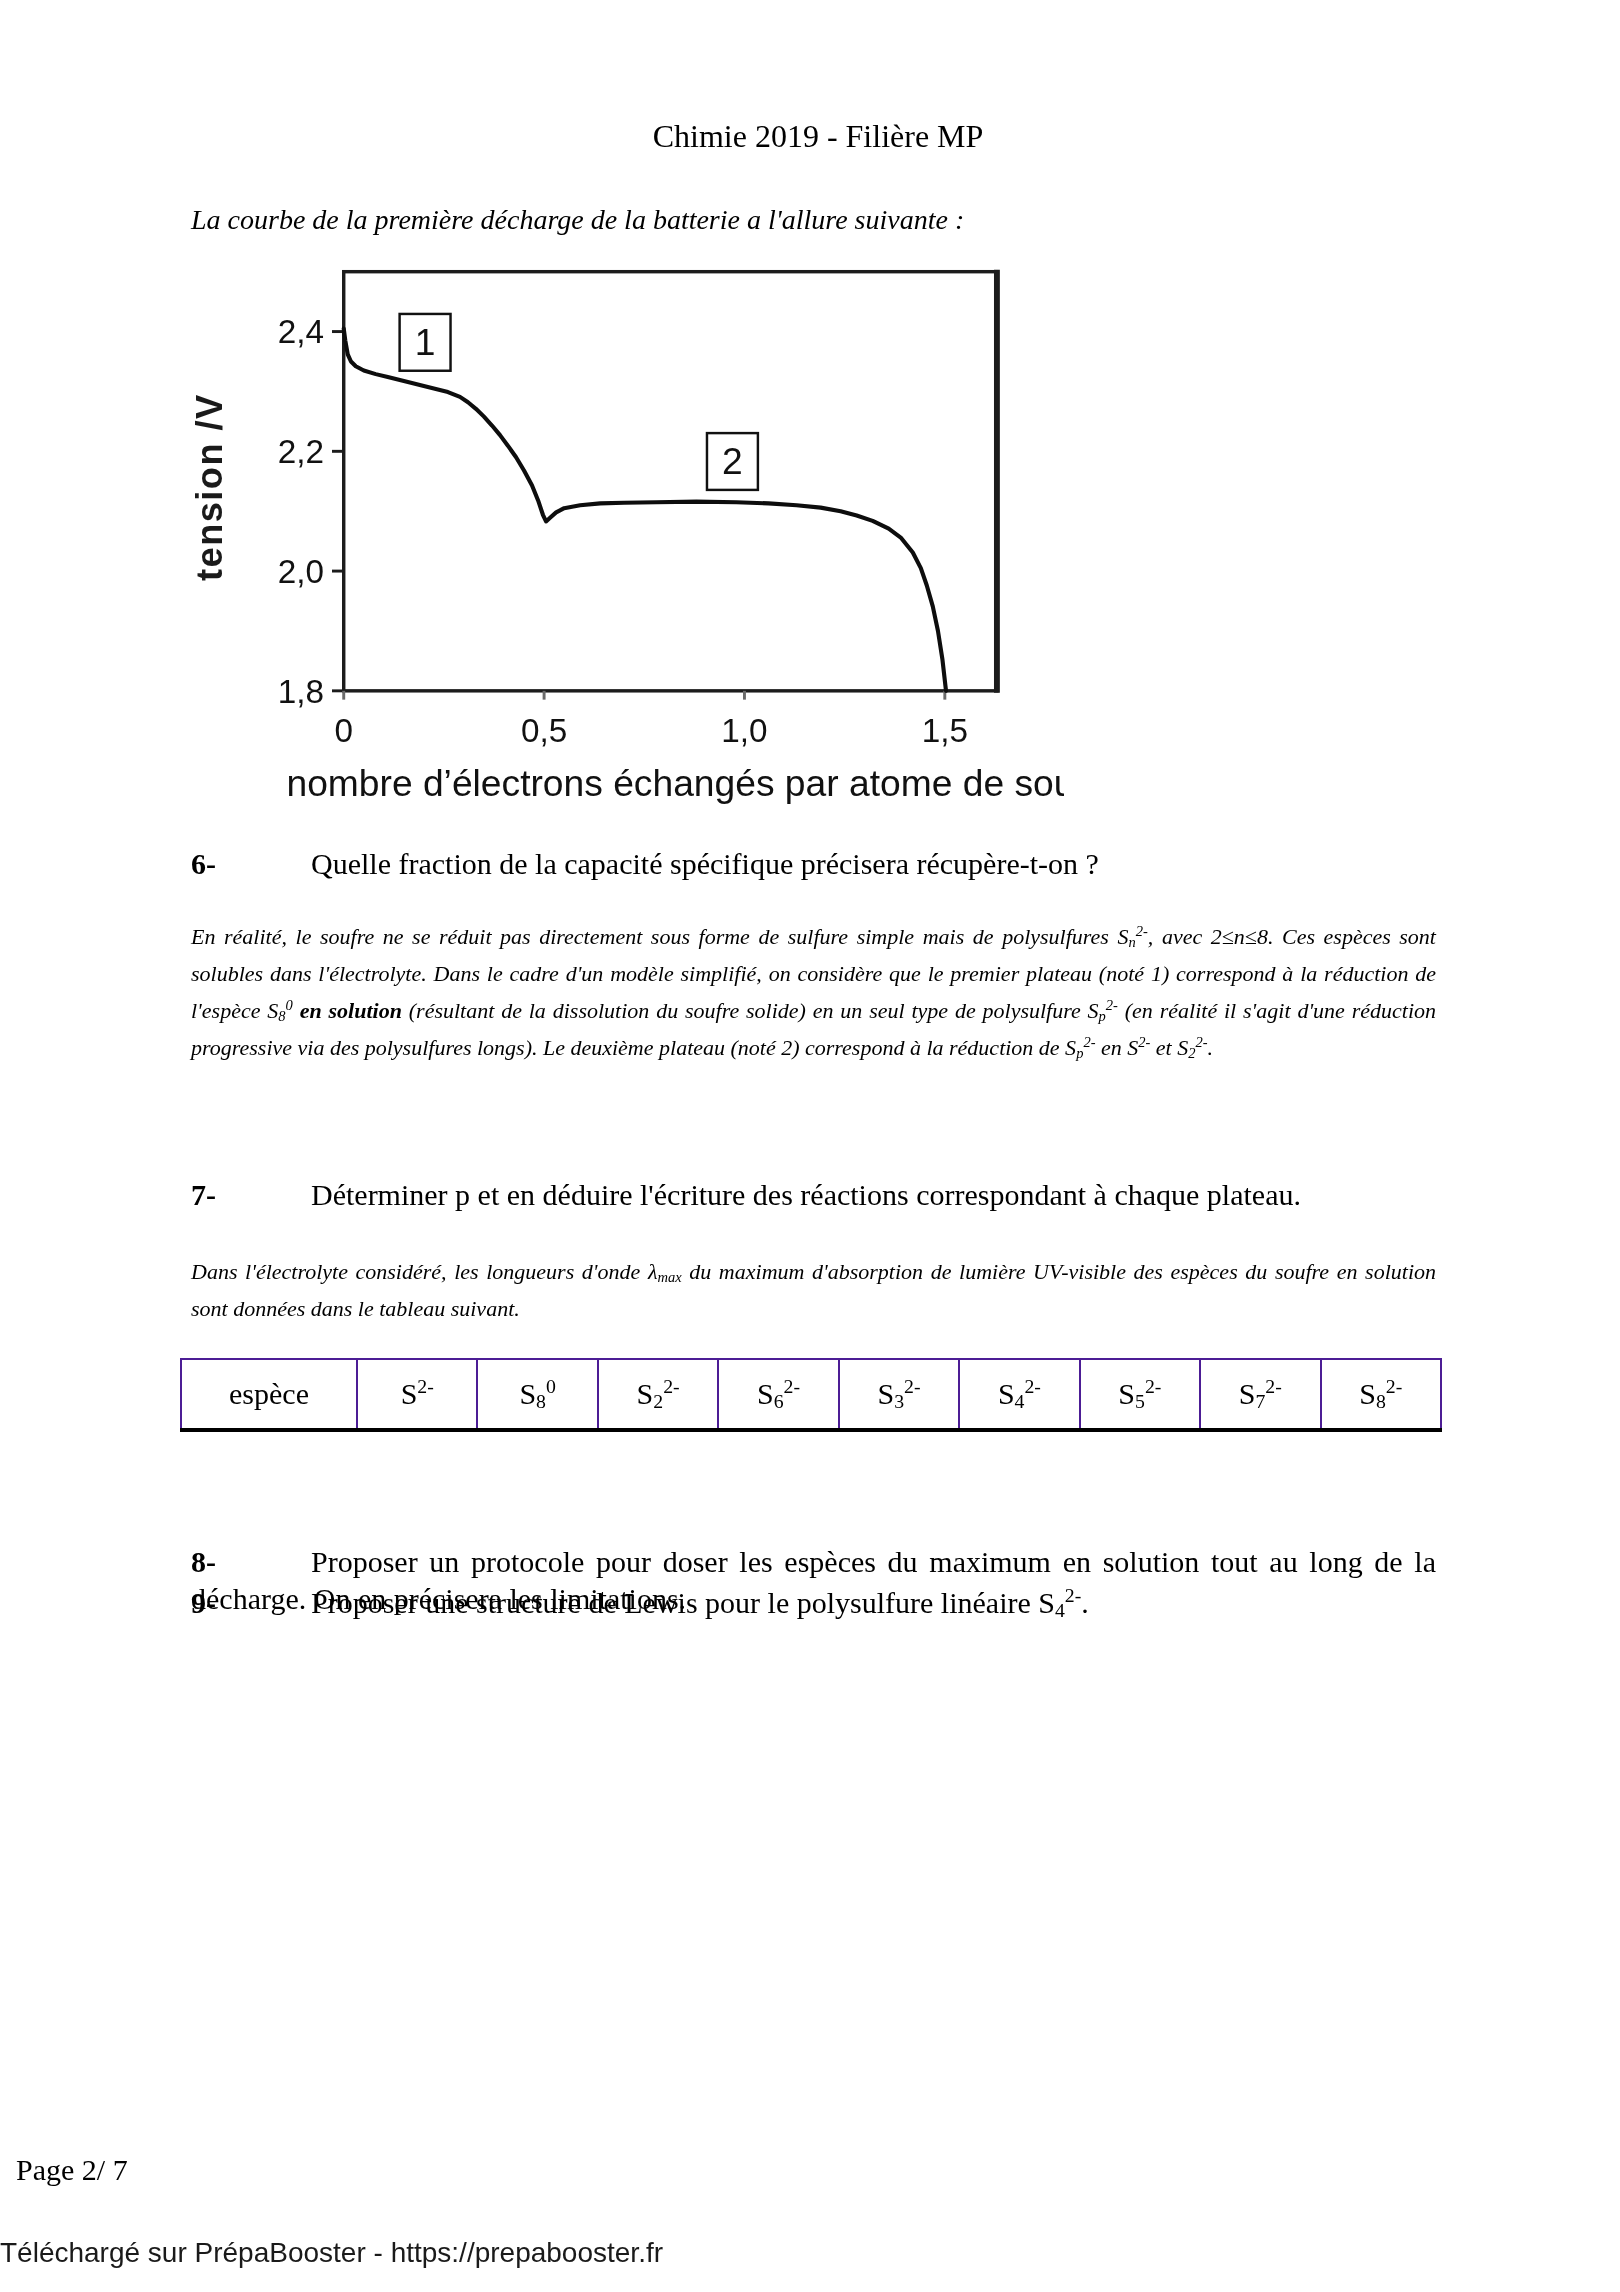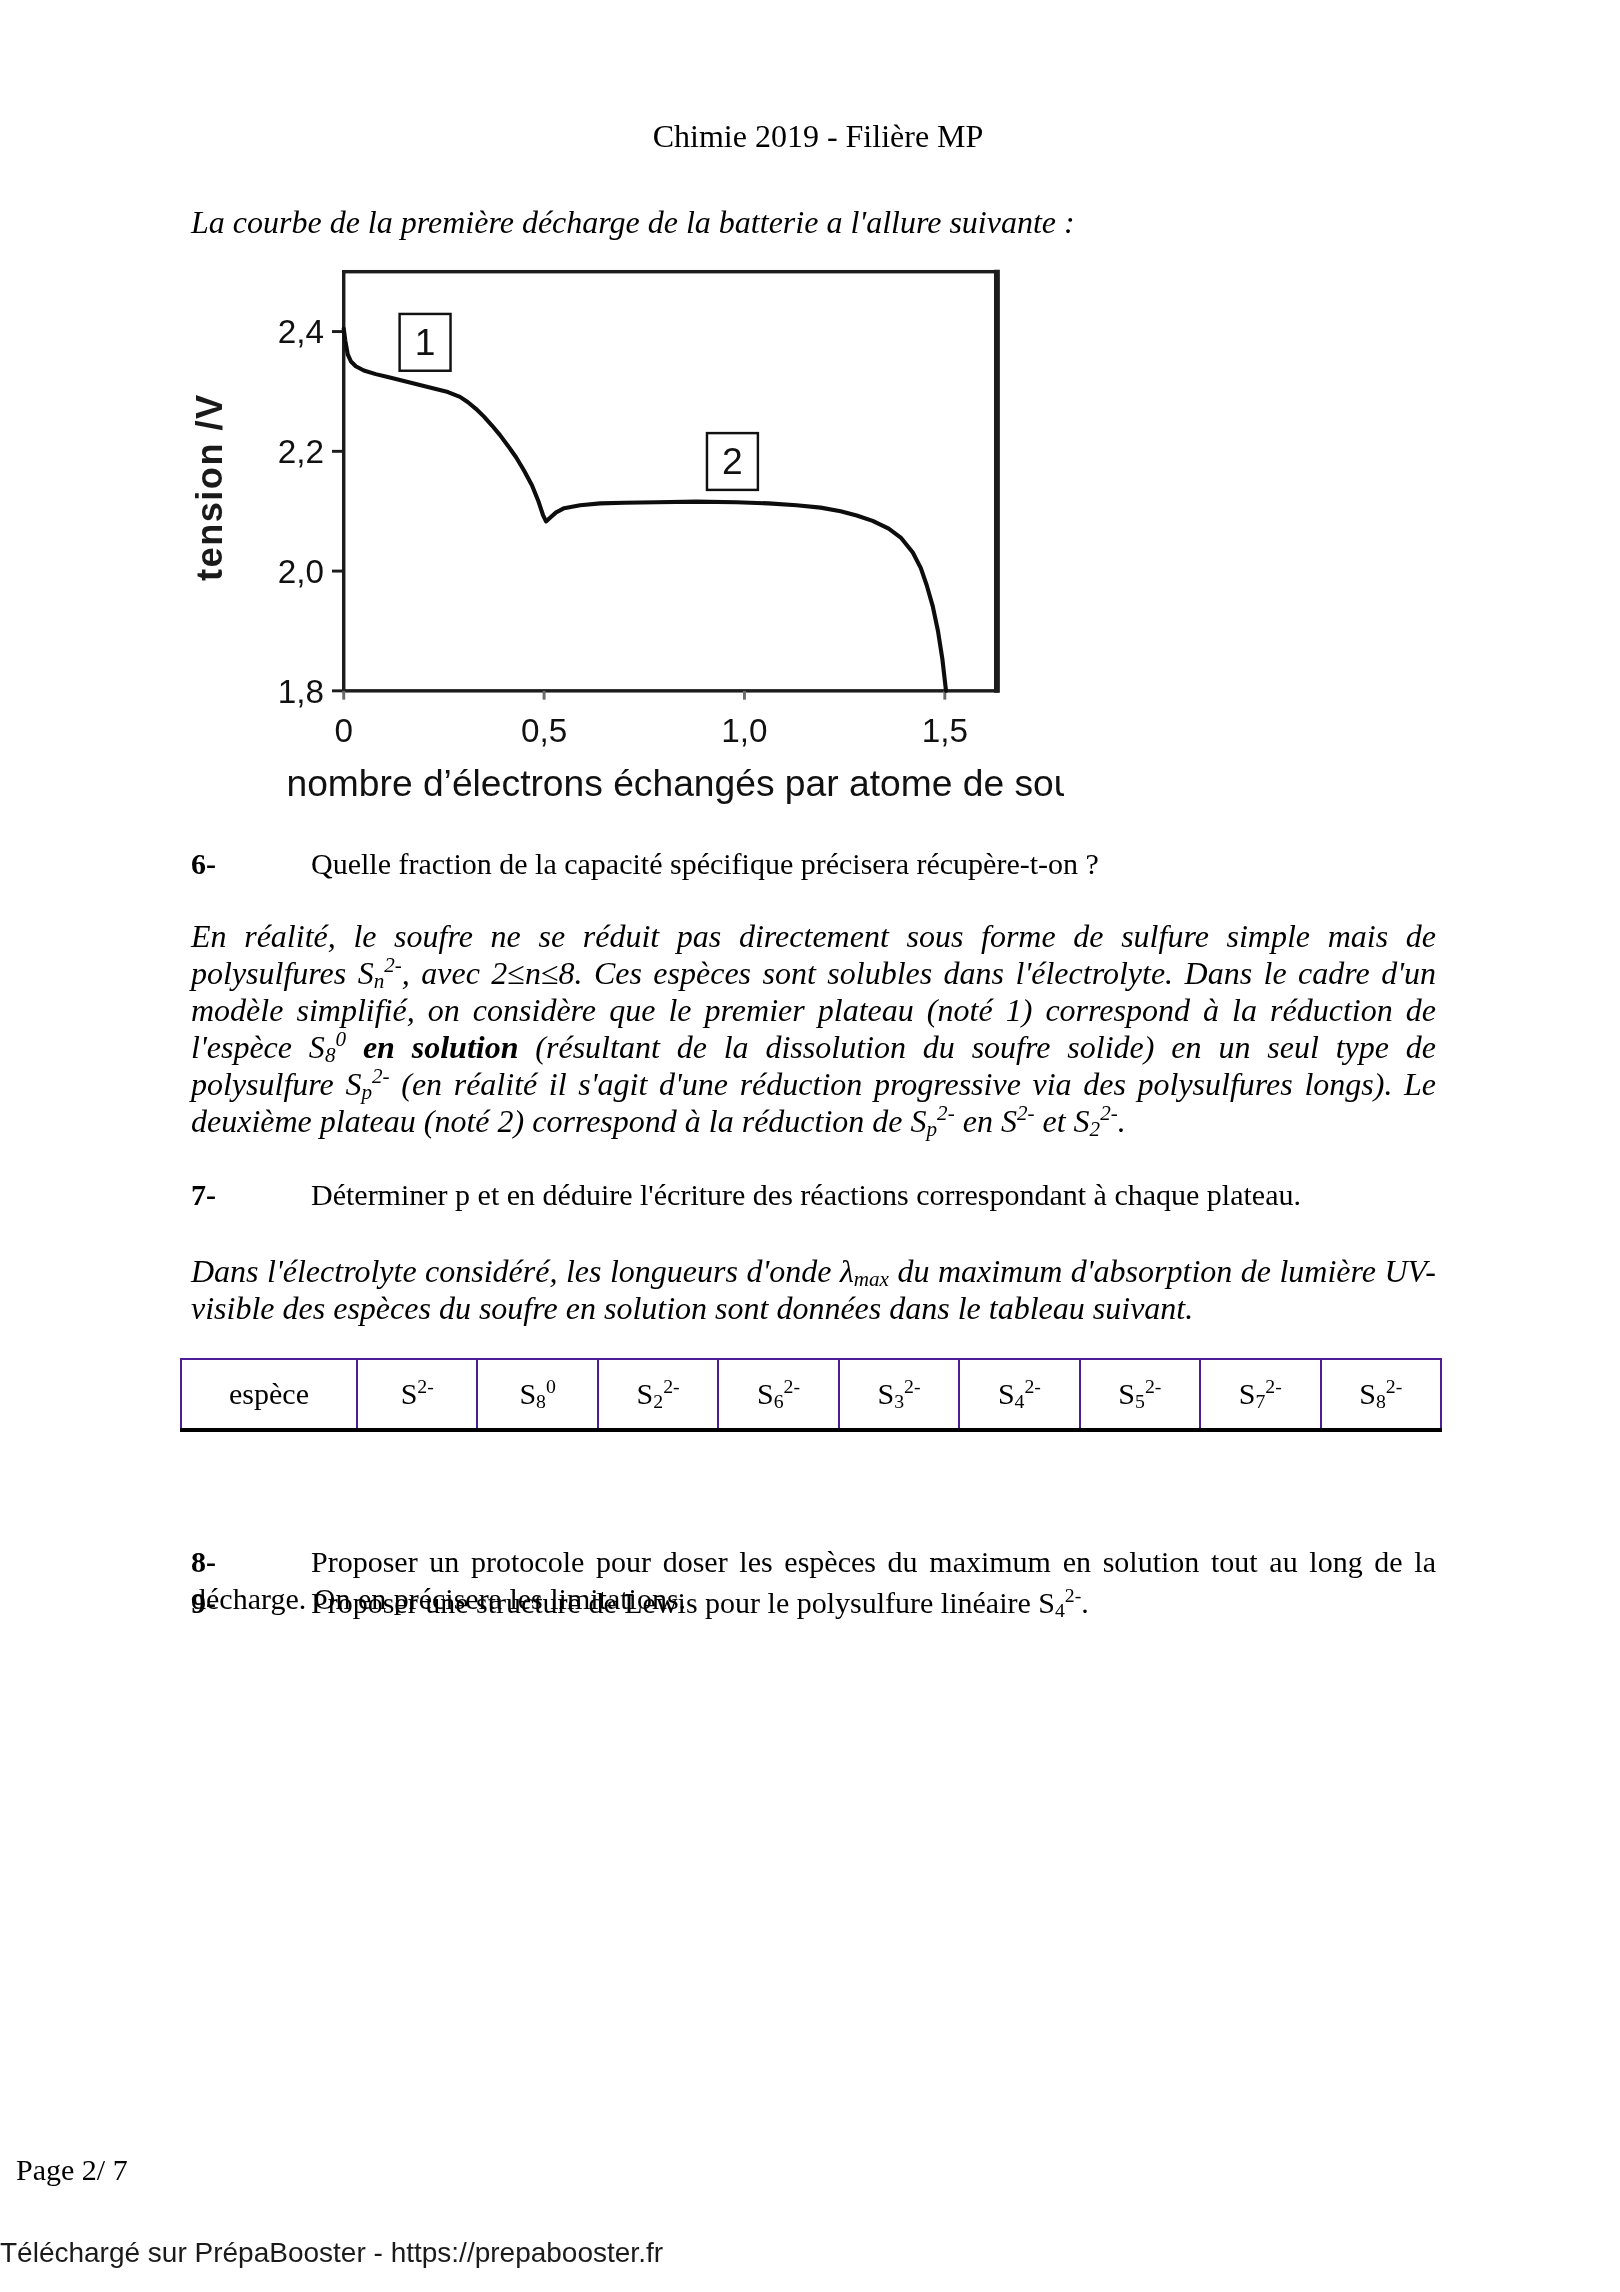--- a/index.html
+++ b/index.html
@@ -3,27 +3,27 @@
 <meta charset="utf-8">
 <style>
   html,body{margin:0;padding:0;}
   body{
     width:1620px;height:2293px;position:relative;background:#ffffff;
     font-family:"Liberation Serif","DejaVu Serif",serif;color:#000;
     overflow:hidden;
   }
   .abs{position:absolute;}
   .page-title{top:110px;left:0;width:1620px;text-align:center;font-size:32px;margin:8px;font-weight:normal;}
-  .intro{top:204px;left:191px;width:1247px;font-size:32px;font-style:italic;margin:0;}
+  .intro{top:204px;left:191px;width:1247px;font-size:28px;font-style:italic;margin:0;}
   #chart-wrap{left:118px;top:257px;width:946px;height:568px;}
   svg text{font-family:"Liberation Sans","DejaVu Sans",sans-serif;}
   .q{left:191px;width:1245px;font-size:30px;line-height:37px;margin:0;text-align:justify;}
   .qnum{display:inline-block;width:120px;font-weight:bold;}
   .q6{top:845px;} .q7{top:1176px;} .q8{top:1543px;} .q9{top:1584px;}
-  .para{left:191px;width:1245px;font-size:32px;line-height:37px;margin:0;
+  .para{left:191px;width:1245px;font-size:22px;line-height:37px;margin:0;
         text-align:justify;font-style:italic;}
   .p1{top:918px;} .p2{top:1253px;}
   sub,sup{font-size:66%;line-height:0;}
   sup{vertical-align:0.55em;} sub{vertical-align:-0.2em;}
   table.abs{top:1358px;left:180px;width:1262px;border-collapse:collapse;table-layout:fixed;}
   td{border:2px solid #4c1d95;height:68px;text-align:center;vertical-align:middle;
      font-size:30px;padding:0;}
   td.hd{width:174px;}
   tr.r1 td{border-top:2.9px solid #000;border-bottom:3.9px solid #000;}
   tr.r2 td{border-bottom:4.9px solid #000;}

